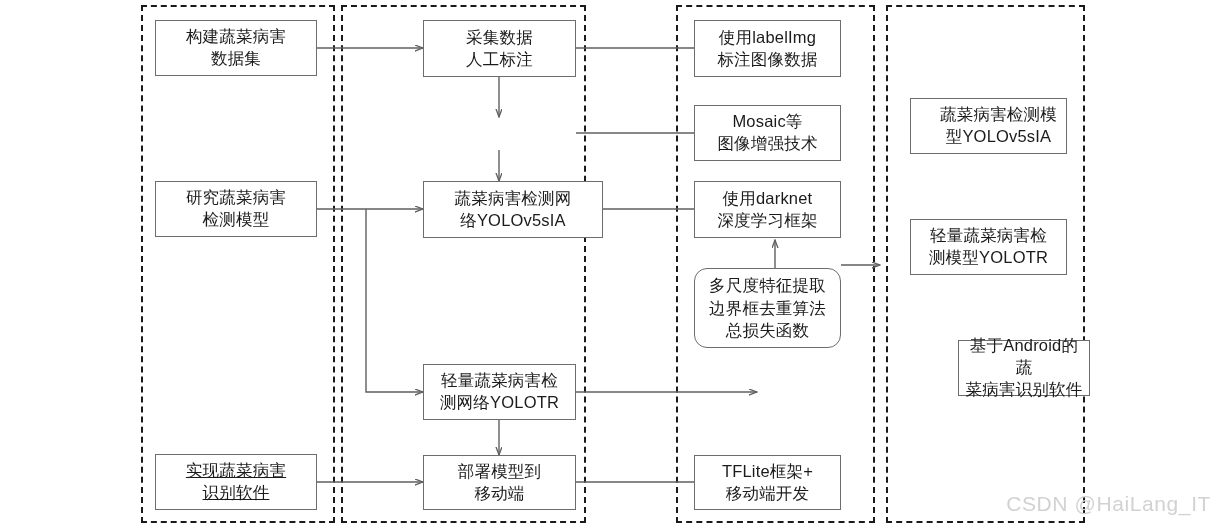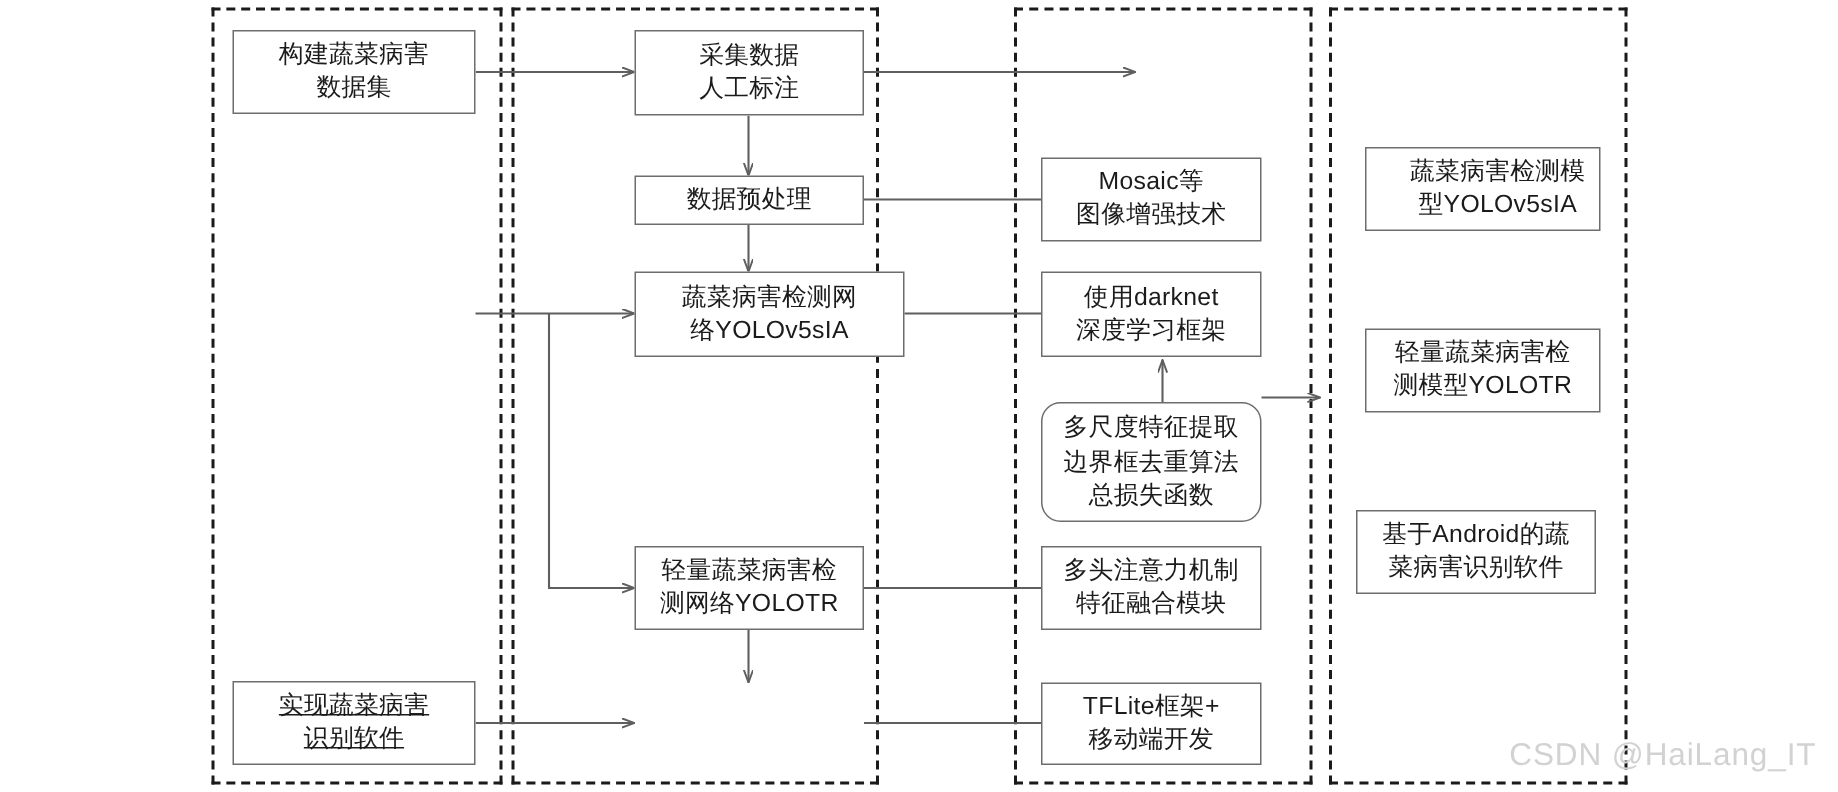--- a/index.html
+++ b/index.html
@@ -100,45 +100,48 @@
     <path class="wire" d="M576,392 L757,392" marker-end="url(#arrowhead)"></path>
     <path class="wire" d="M576,482 L757,482" marker-end="url(#arrowhead)"></path>
 
     <path class="wire" d="M775,268 L775,240" marker-end="url(#arrowhead)"></path>
 
     <path class="wire" d="M841,265 L880,265" marker-end="url(#arrowhead)"></path>
   </svg>
 
   <div class="node" style="left:155px; top:20px; width:162px; height:56px;">构建蔬菜病害
 数据集</div>
+  <div class="node" style="left:155px; top:181px; width:162px; height:56px;">研究蔬菜病害
+检测模型</div>
   <div class="node" style="left:155px; top:454px; width:162px; height:56px;text-decoration:underline;">实现蔬菜病害
 识别软件</div>
 
   <div class="node" style="left:423px; top:20px; width:153px; height:57px;text-align:center;">采集数据
 人工标注</div>
-  <div class="node" style="left:423px; top:117px; width:153px; height:33px;">数据预处理</div>
   <div class="node" style="left:423px; top:181px; width:180px; height:57px;">蔬菜病害检测网
 络YOLOv5sIA</div>
   <div class="node" style="left:423px; top:364px; width:153px; height:56px;">轻量蔬菜病害检
 测网络YOLOTR</div>
+  <div class="node" style="left:423px; top:455px; width:153px; height:55px;">部署模型到
+移动端</div>
 
+  <div class="node" style="left:694px; top:20px; width:147px; height:57px;">使用labelImg
+标注图像数据</div>
   <div class="node" style="left:694px; top:105px; width:147px; height:56px;">Mosaic等
 图像增强技术</div>
   <div class="node" style="left:694px; top:181px; width:147px; height:57px;">使用darknet
 深度学习框架</div>
   <div class="node tall" style="left:694px; top:268px; width:147px; height:80px;border-radius:13px;">多尺度特征提取
 边界框去重算法
 总损失函数</div>
-  <div class="node" style="left:694px; top:364px; width:147px; height:56px;">多头注意力机制
-特征融合模块</div>
   <div class="node" style="left:694px; top:455px; width:147px; height:55px;">TFLite框架+
 移动端开发</div>
 
   <div class="node" style="left:910px; top:98px; width:157px; height:56px;padding-left:24px;">蔬菜病害检测模
 型YOLOv5sIA</div>
   <div class="node" style="left:910px; top:219px; width:157px; height:56px;">轻量蔬菜病害检
 测模型YOLOTR</div>
-  <div class="node" style="left:904px; top:340px; width:160px; height:56px;">基于Android的蔬
+  <div class="node" style="left:958px; top:340px; width:132px; height:56px;">基于Android的蔬
 菜病害识别软件</div>
 
   <div class="watermark">CSDN @HaiLang_IT</div>
 
 </div>
 
 </body></html>

